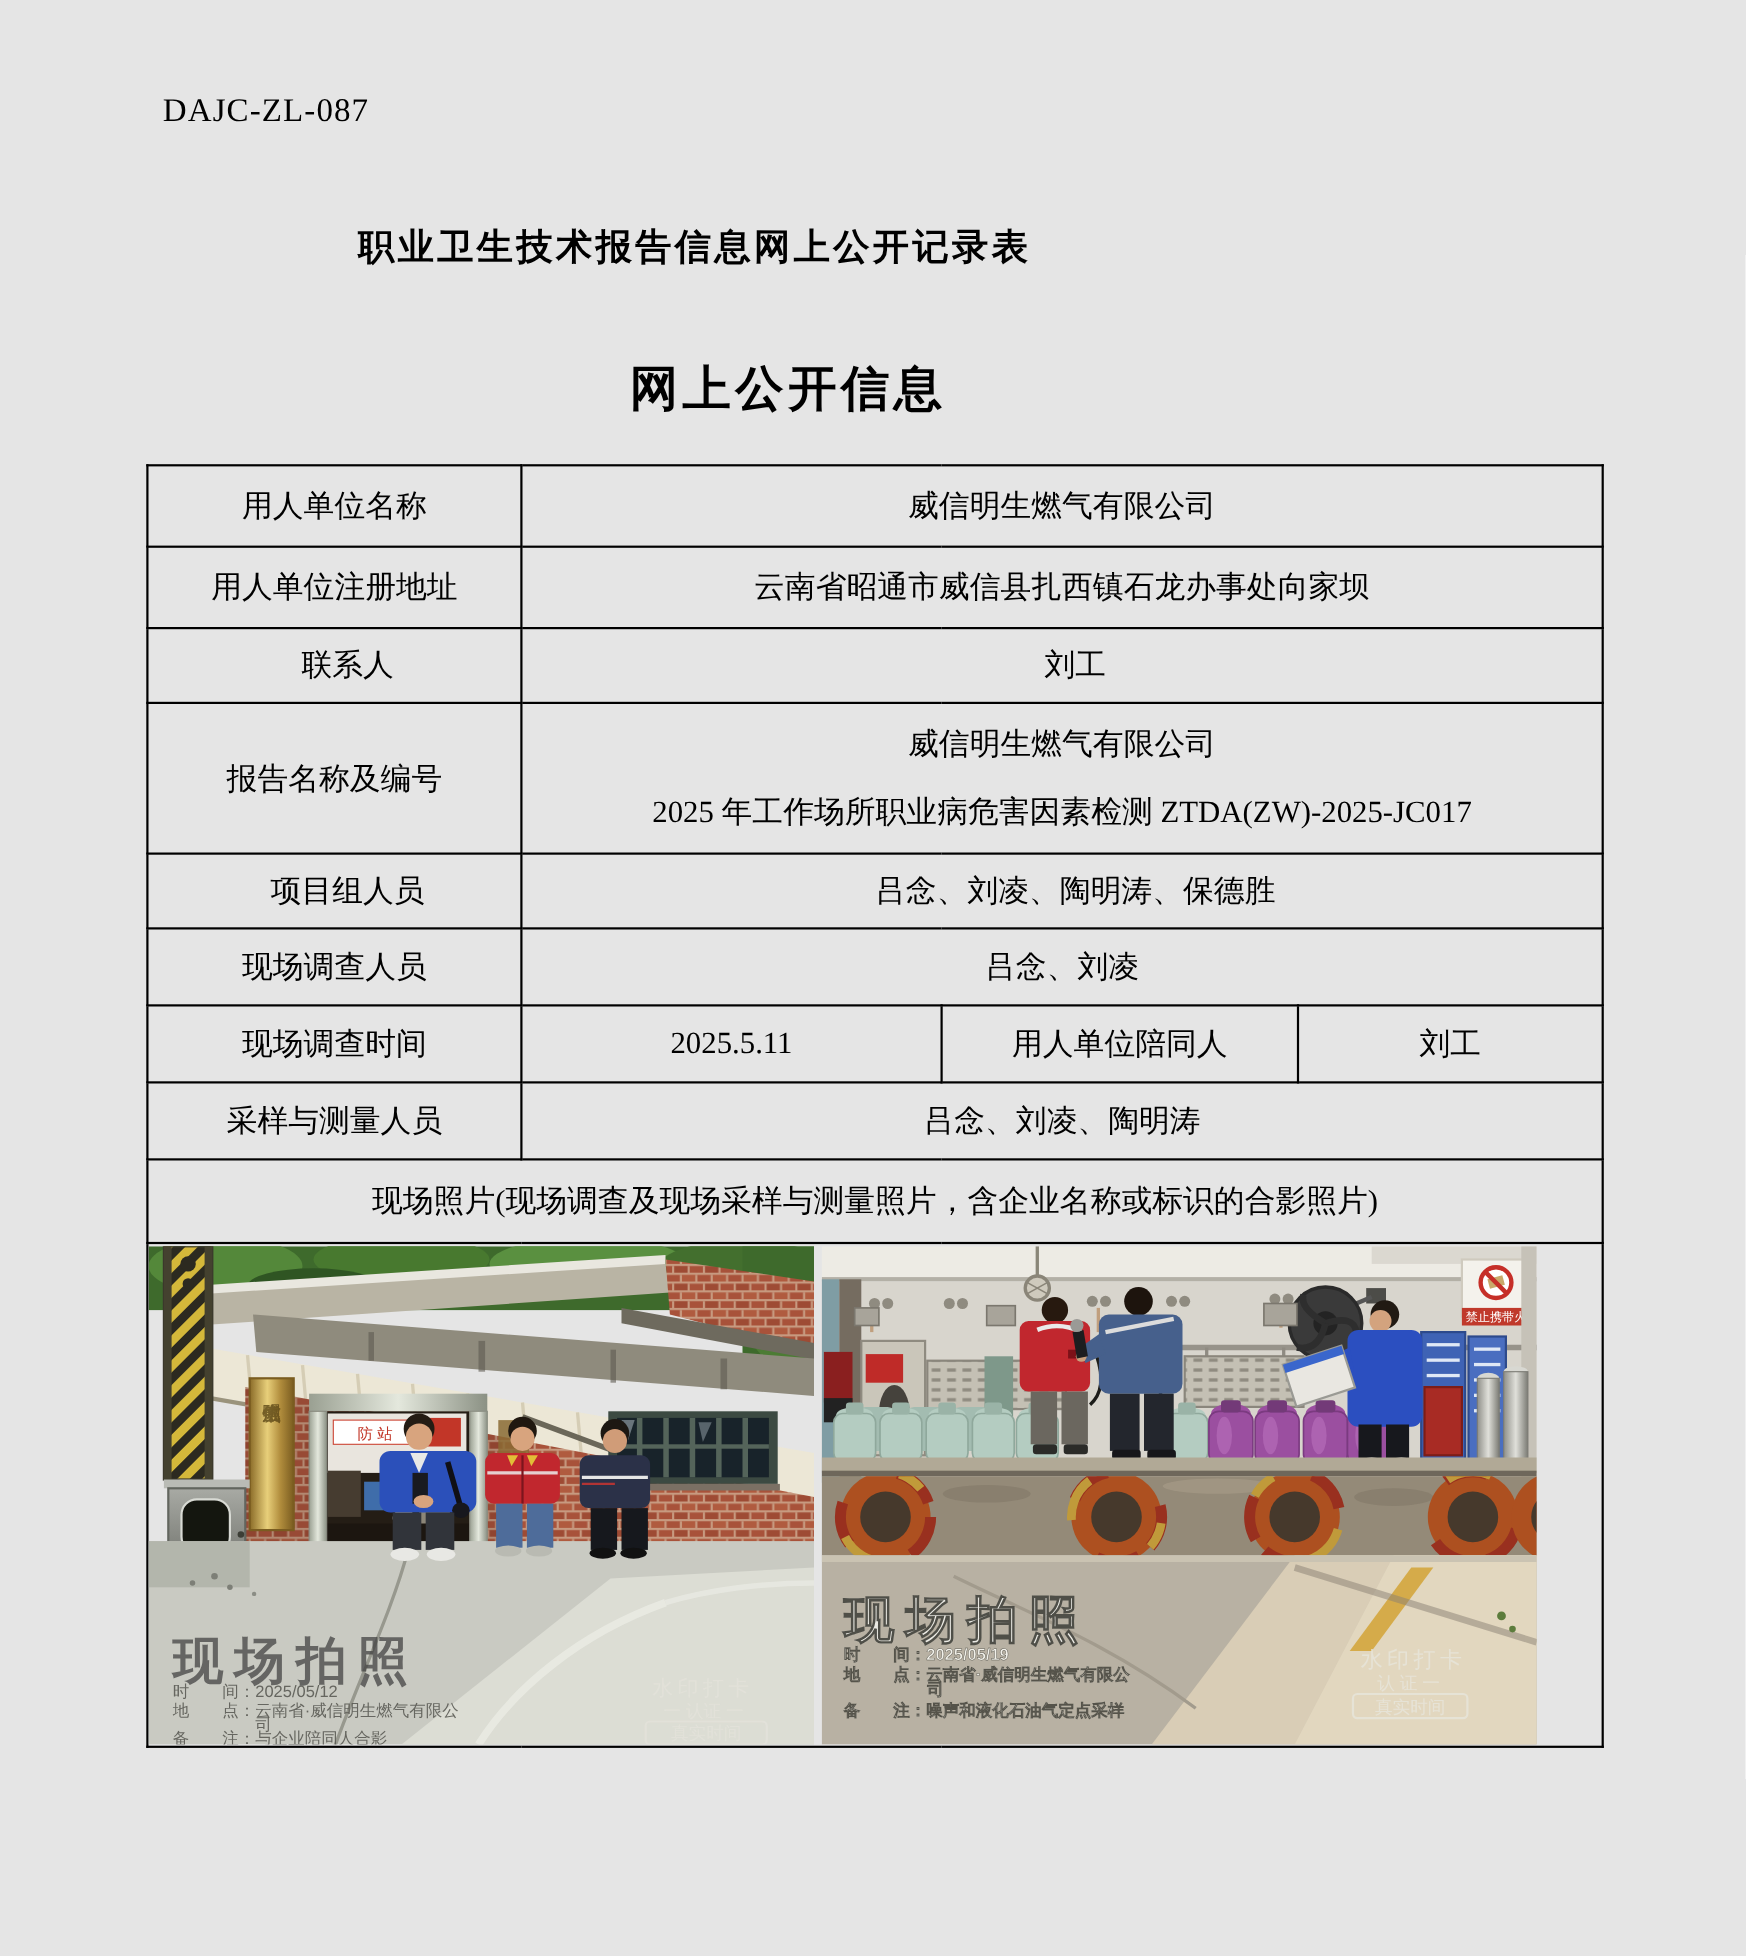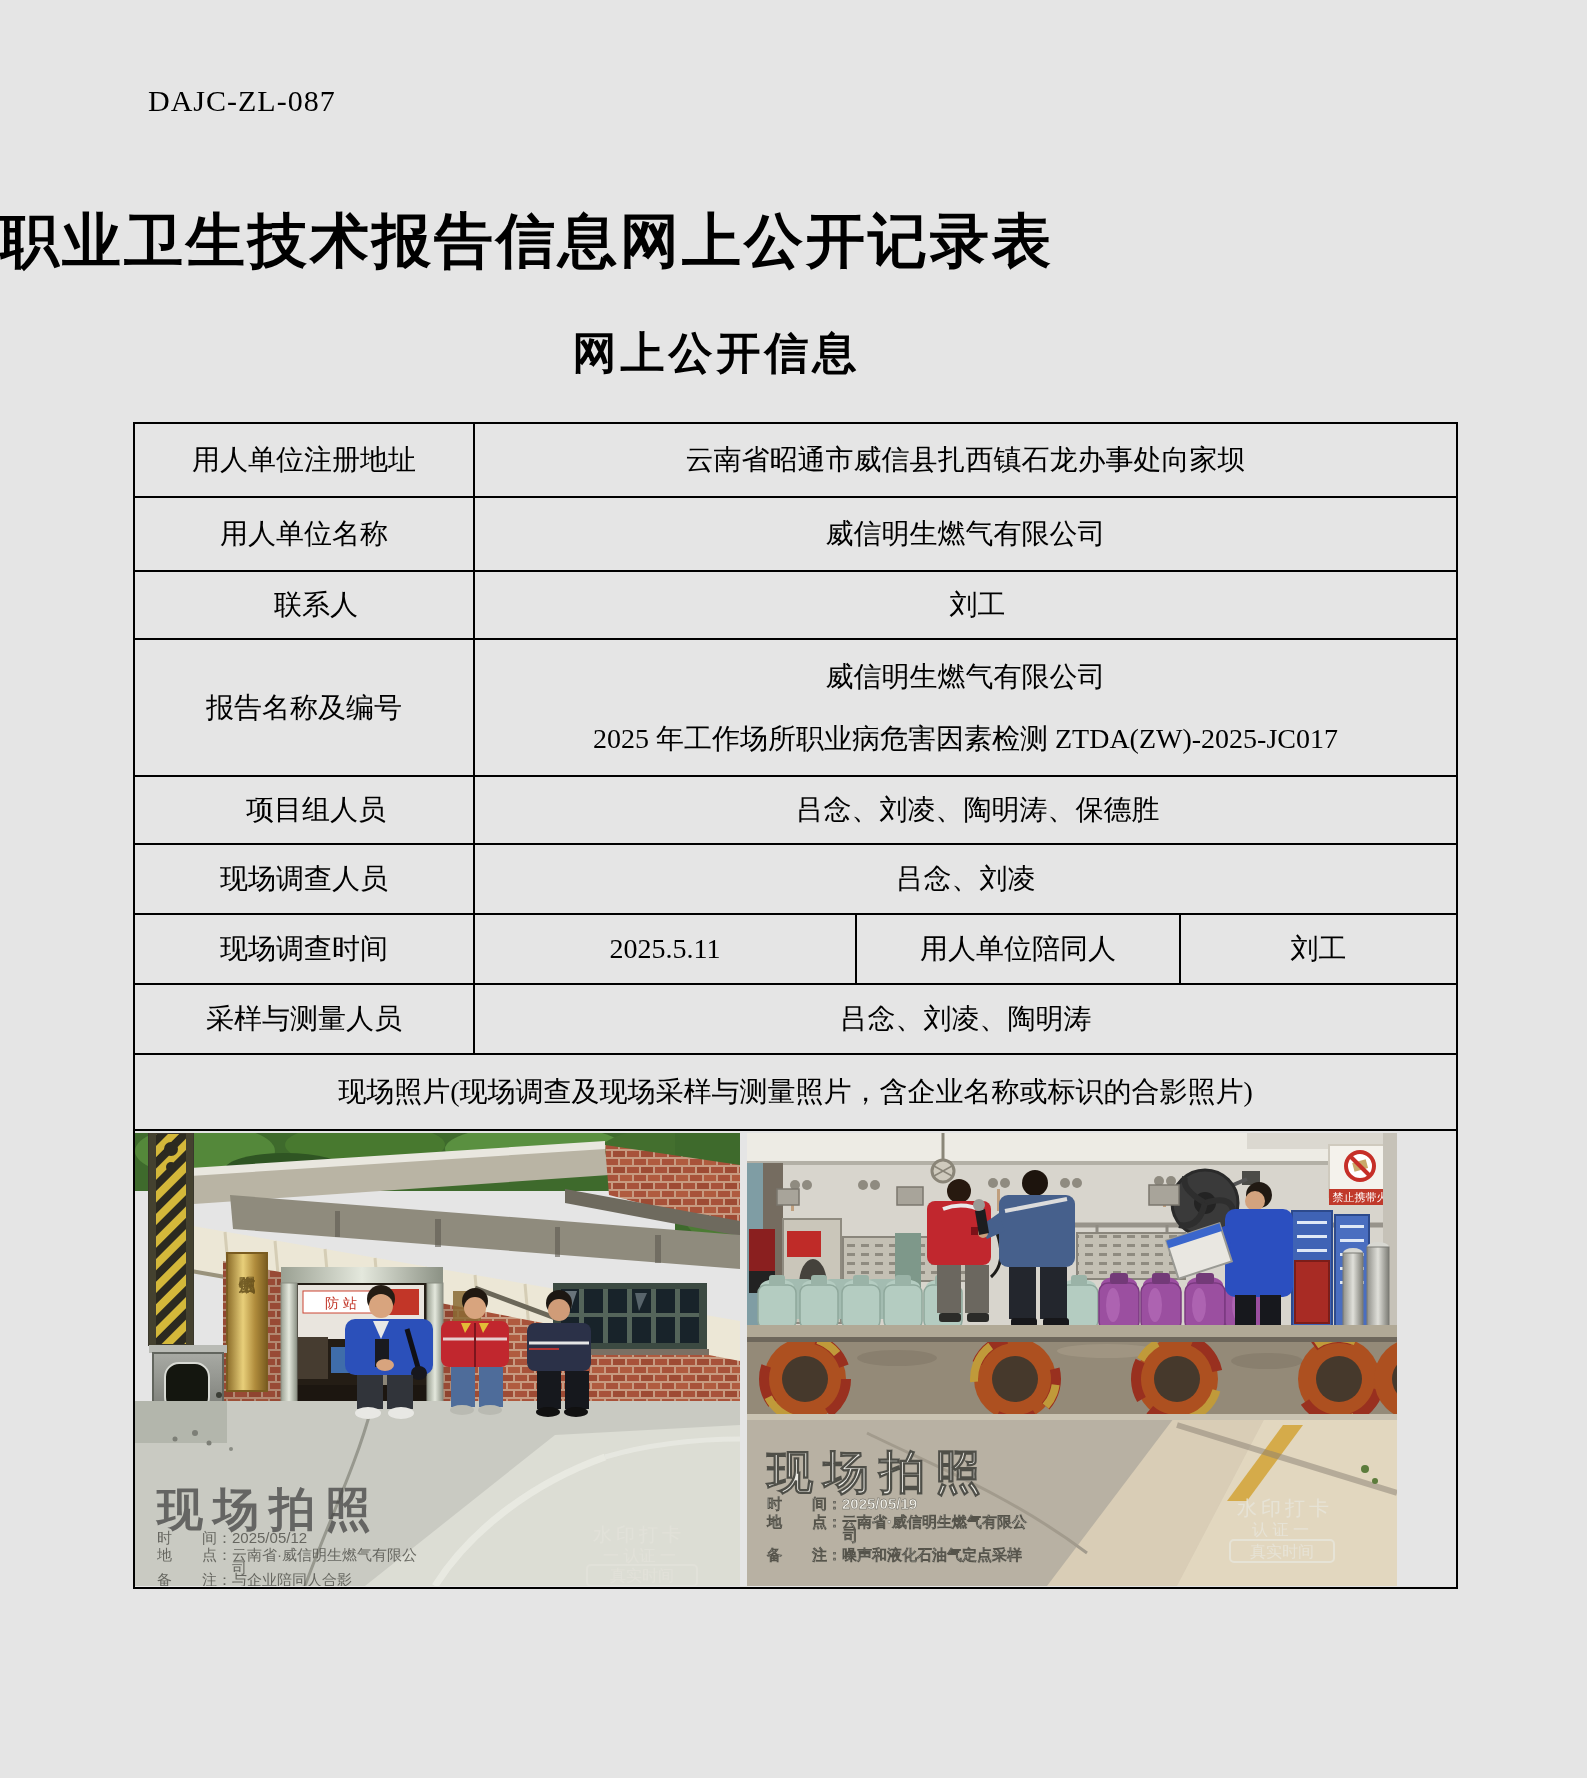--- a/index.html
+++ b/index.html
@@ -1,20 +1,20 @@
 <!DOCTYPE html>
 <html><head>
 <meta charset="utf-8">
 <style>
   html,body{margin:0;padding:0;background:#ffffff;}
   .doc{position:relative;width:1587px;height:1778px;background:#e5e5e5;overflow:hidden;
        font-family:"Liberation Serif","DejaVu Serif",serif;color:#000;}
   .doc-code{position:absolute;left:148px;top:84px;font-size:30px;letter-spacing:1px;}
-  .main-title{position:absolute;left:0;top:202px;width:1263px;
-              font-size:59px;font-weight:bold;letter-spacing:3px;}
+  .main-title{position:absolute;left:0;top:202px;width:1263px;text-align:center;
+              font-size:33px;font-weight:bold;letter-spacing:3px;}
   .sub-title{position:absolute;left:0;top:324px;width:1433px;text-align:center;
              font-size:44px;font-weight:bold;letter-spacing:4px;}
   table.info{position:absolute;left:133px;top:422px;width:1323px;border-collapse:collapse;
              table-layout:fixed;}
   table.info td{border:2px solid #000;font-size:28px;text-align:center;vertical-align:middle;
                 padding:0;overflow:hidden;}
   tr.h76 td{height:72px;} tr.h70 td{height:66px;padding-left:24px;} tr.h139 td{height:135px;}
   tr.h72 td{height:68px;} tr.h68 td{height:64px;} tr.hcap td{height:74px;}
   td.caption-cell{text-align:left;padding-left:8px;}
   td.photos-cell{height:456px;vertical-align:top;text-align:left;padding:4px 0 0 15px;}
@@ -34,26 +34,26 @@
 
   <table class="info">
     <colgroup>
         <col style="width:340px">
         <col style="width:382px">
         <col style="width:324px">
         <col style="width:277px">
       </colgroup>
     <tbody>
         <tr class="h76">
+      <td>用人单位名称</td>
+      <td colspan="3">威信明生燃气有限公司</td>
+    </tr>
+    <tr class="h76">
       <td>用人单位注册地址</td>
       <td colspan="3">云南省昭通市威信县扎西镇石龙办事处向家坝</td>
-    </tr>
-    <tr class="h76">
-      <td>用人单位名称</td>
-      <td colspan="3">威信明生燃气有限公司</td>
     </tr>
     <tr class="h70">
       <td>联系人</td>
       <td colspan="3">刘工</td>
     </tr>
     <tr class="h139">
       <td>报告名称及编号</td>
       <td colspan="3">
         <div class="rep-line">威信明生燃气有限公司</div>
         <div class="rep-line">2025 年工作场所职业病危害因素检测 ZTDA(ZW)-2025-JC017</div>

